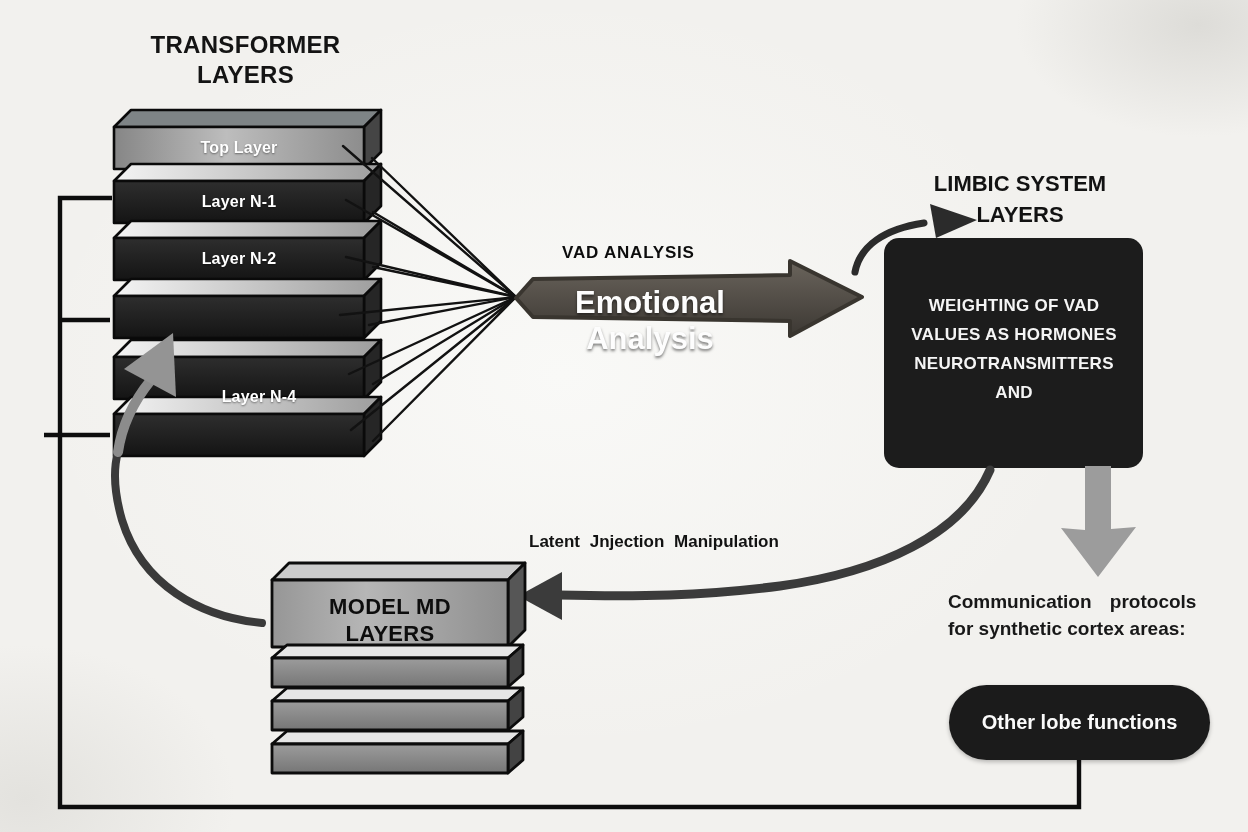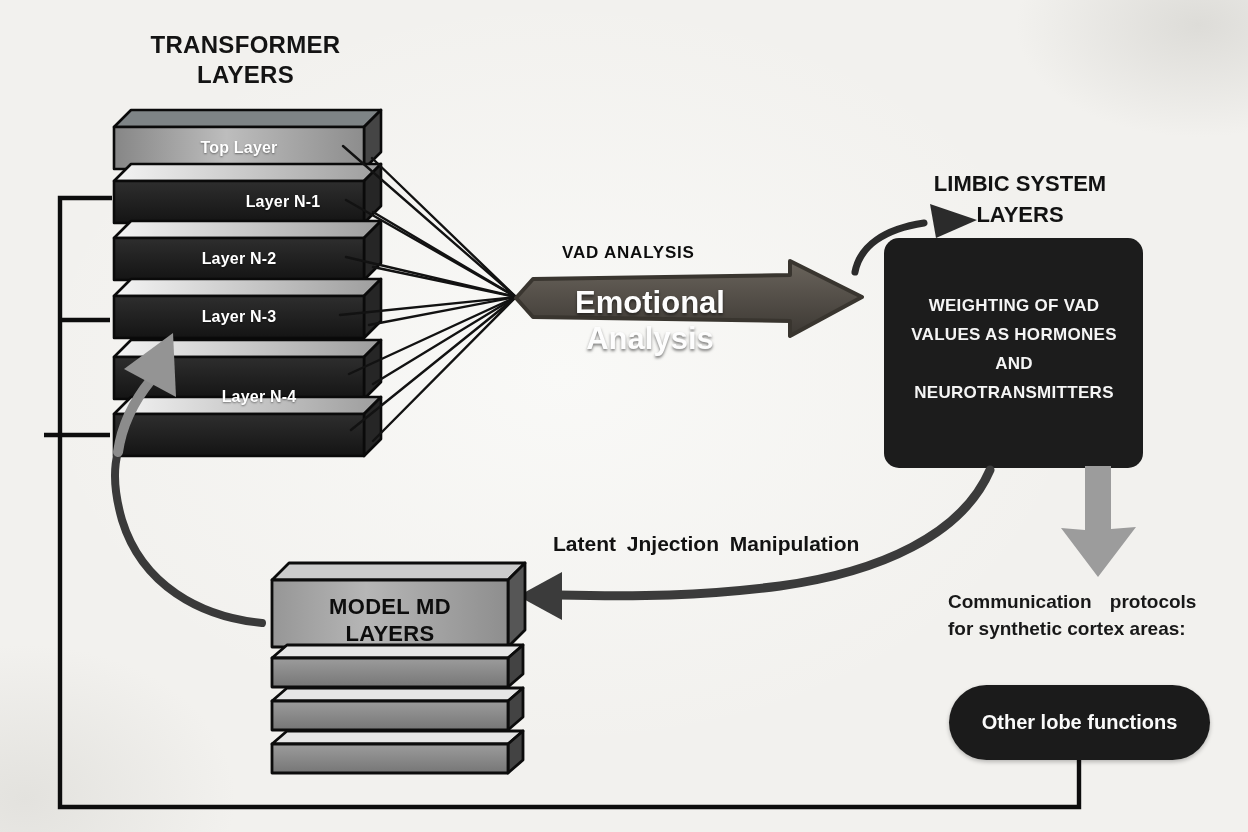--- a/index.html
+++ b/index.html
@@ -18,21 +18,21 @@
   .flexc{display:flex;align-items:center;justify-content:center;}
   .title{left:128px;top:30px;width:235px;font-size:24px;line-height:30px;letter-spacing:.3px;color:#141414;}
   .layer-lbl{left:114px;width:250px;height:42px;color:#fff;font-size:16px;letter-spacing:.2px;
     text-shadow:0 1px 2px rgba(0,0,0,.45);}
   .vad-cap{left:562px;top:243px;font-size:17px;letter-spacing:.8px;color:#0c0c0c;}
   .arrow-lbl{left:525px;top:285px;width:250px;font-size:31px;color:#fdfdfd;
     text-shadow:0 2px 3px rgba(0,0,0,.5);}
   .limbic-title{left:910px;top:168px;width:220px;font-size:22px;line-height:31px;color:#121212;}
   .limbic-box-text{left:890px;top:291px;width:248px;font-size:17px;line-height:29px;
     color:#f5f5f5;letter-spacing:.3px;}
-  .latent-lbl{left:553px;top:532px;font-size:21px;word-spacing:5px;color:#121212;}
+  .latent-lbl{left:529px;top:532px;font-size:17px;word-spacing:5px;color:#121212;}
   .modelmd-lbl{left:272px;top:593px;width:236px;font-size:22px;line-height:27px;color:#0d0d0d;letter-spacing:.3px;}
   .comm{left:948px;top:588px;width:268px;font-size:19px;line-height:27px;color:#181818;}
   .comm .wide-words{word-spacing:13px;}
   .pill{left:949px;top:685px;width:261px;height:75px;border-radius:38px;background:#1b1b1b;
     color:#fafafa;font-size:20px;font-weight:bold;box-shadow:0 2px 4px rgba(0,0,0,.25);align-items:center;}
 </style>
 </head>
 <body>
 
 <div class="stage">
@@ -170,46 +170,43 @@
 </svg>
 
   <div class="lbl title center">
     <div>TRANSFORMER</div>
     <div>LAYERS</div>
   </div>
 
   <div class="lbl layer-lbl flexc" style="top:127px;">
       <span>Top Layer</span>
     </div>
-  <div class="lbl layer-lbl flexc" style="top:181px;margin-left:44px;">
+  <div class="lbl layer-lbl flexc" style="top:181px;">
       <span>Layer N-1</span>
     </div>
   <div class="lbl layer-lbl flexc" style="top:238px;">
       <span>Layer N-2</span>
-    </div>
-  <div class="lbl layer-lbl flexc" style="top:296px;">
-      <span>Layer N-3</span>
     </div>
   <div class="lbl layer-lbl flexc" style="top:376px;margin-left:20px;">
       <span>Layer N-4</span>
     </div>
 
   <div class="lbl vad-cap">VAD ANALYSIS</div>
   <div class="lbl arrow-lbl center">Emotional Analysis</div>
 
   <div class="lbl limbic-title center">
     <div>LIMBIC SYSTEM</div>
     <div>LAYERS</div>
   </div>
 
   <div class="lbl limbic-box-text center">
     <div>WEIGHTING OF VAD</div>
     <div>VALUES AS HORMONES</div>
+    <div>NEUROTRANSMITTERS</div>
     <div>AND</div>
-    <div>NEUROTRANSMITTERS</div>
   </div>
 
   <div class="lbl latent-lbl">Latent Jnjection Manipulation</div>
 
   <div class="lbl modelmd-lbl center">
     <div>MODEL MD</div>
     <div>LAYERS</div>
   </div>
 
   <div class="lbl comm">

